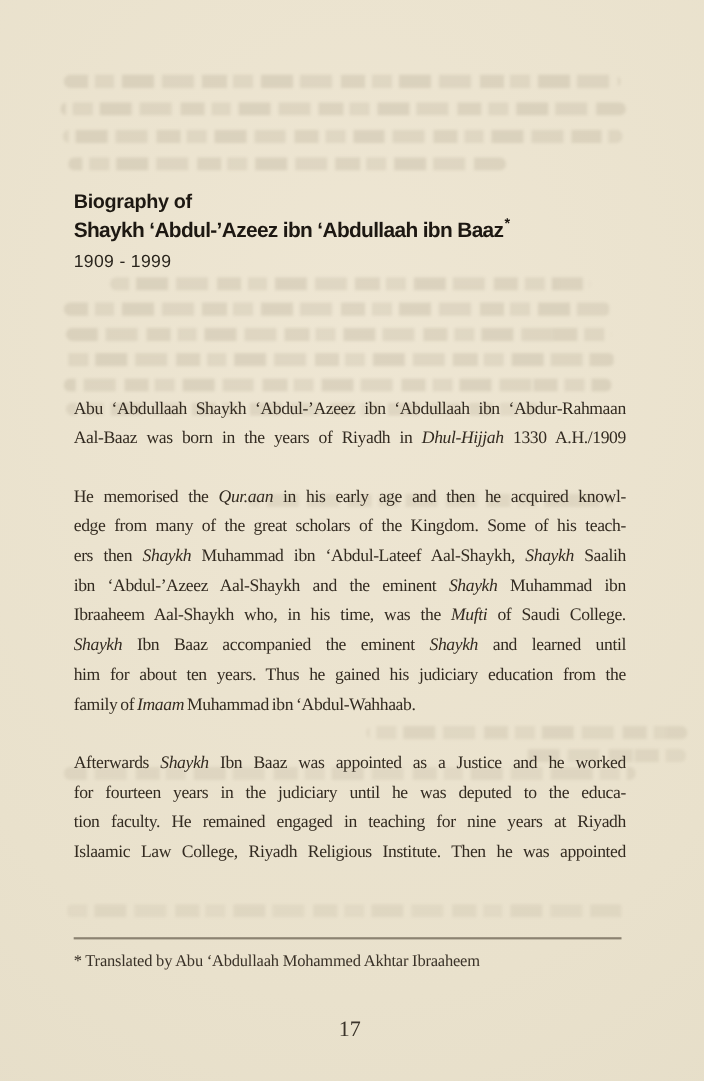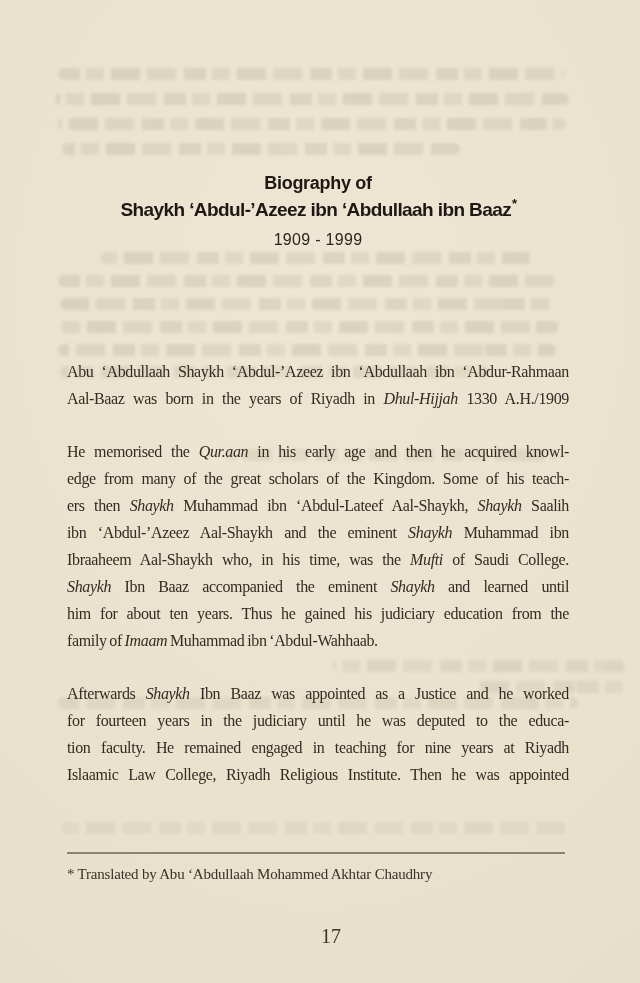--- a/index.html
+++ b/index.html
@@ -6,42 +6,42 @@
     --paper:#e9e1cc; --ink:#332b21; --head-ink:#1d1812; --rule:#8b8271; --ghost:#80735a;
   }
   html,body{margin:0;padding:0;}
   body{width:640px;height:983px;overflow:hidden;}
   .page{
     position:relative;width:640px;height:983px;overflow:hidden;
     background:radial-gradient(140% 120% at 50% 30%, #eee6d3 0%, var(--paper) 52%, #e2dac4 100%);
     font-family:"Liberation Serif", serif;color:var(--ink);
   }
   
-  .heading{position:absolute;left:67px;top:171px;width:502px;text-align:center;color:var(--head-ink);
+  .heading{position:absolute;left:67px;top:171px;width:502px;color:var(--head-ink);
            font-family:"Liberation Sans", sans-serif;font-weight:bold;}
   .heading .h-line1{font-size:18px;line-height:25px;letter-spacing:-0.3px;}
   .heading .h-line2{font-size:19px;line-height:27px;letter-spacing:-0.6px;position:relative;display:inline-block;}
   .heading .h-star{font-size:13px;position:relative;top:-8px;left:1px;font-weight:bold;}
   .heading .h-dates{font-weight:normal;font-size:16px;line-height:18px;margin-top:6px;color:#2a251d;letter-spacing:0.3px;}
   
   .body-text{position:absolute;left:67px;top:358px;width:502px;}
   .para{margin:0 0 26px 0;}
   .line{
     height:27px;line-height:27px;font-size:16px;
     letter-spacing:-0.35px;word-spacing:-1px;
     text-align:justify;text-align-last:justify;
     overflow:hidden;white-space:normal;
   }
   .line.last{text-align-last:left;}
   .line em{font-style:italic;}
   
   .footnote-rule{position:absolute;left:67px;top:852px;width:498px;height:1.5px;background:var(--rule);}
   .footnote{position:absolute;left:67px;top:862px;width:502px;font-size:15px;line-height:24px;color:#3a3228;letter-spacing:-0.2px;}
   
-  .page-number{position:absolute;left:80px;top:925px;width:502px;text-align:center;font-size:20px;color:#3a332a;}
+  .page-number{position:absolute;left:67px;top:925px;width:502px;text-align:center;font-size:20px;color:#3a332a;}
   
   .ghost{
     position:absolute;height:12px;border-radius:6px;opacity:.5;filter:blur(1.4px);
     background:repeating-linear-gradient(90deg,
       rgba(128,115,90,.30) 0 22px, rgba(128,115,90,0) 22px 28px,
       rgba(128,115,90,.24) 28px 46px, rgba(128,115,90,0) 46px 53px,
       rgba(128,115,90,.32) 53px 82px, rgba(128,115,90,0) 82px 89px,
       rgba(128,115,90,.26) 89px 118px, rgba(128,115,90,0) 118px 126px);
   }
 </style>
@@ -91,17 +91,17 @@
       </div>
       <div class="para">
         <div class="line"><span>Afterwards </span><em>Shaykh</em><span> Ibn Baaz was appointed as a Justice and he worked</span></div>
         <div class="line"><span>for fourteen years in the judiciary until he was deputed to the educa-</span></div>
         <div class="line"><span>tion faculty. He remained engaged in teaching for nine years at Riyadh</span></div>
         <div class="line"><span>Islaamic Law College, Riyadh Religious Institute. Then he was appointed</span></div>
       </div>
     </div>
 
   <div class="footnote-rule"></div>
-  <div class="footnote">* Translated by Abu ‘Abdullaah Mohammed Akhtar Chaudhry</div>
+  <div class="footnote">* Translated by Abu ‘Abdullaah Mohammed Akhtar Ibraaheem</div>
 
   <div class="page-number">17</div>
 
 </div>
 
 </body></html>

